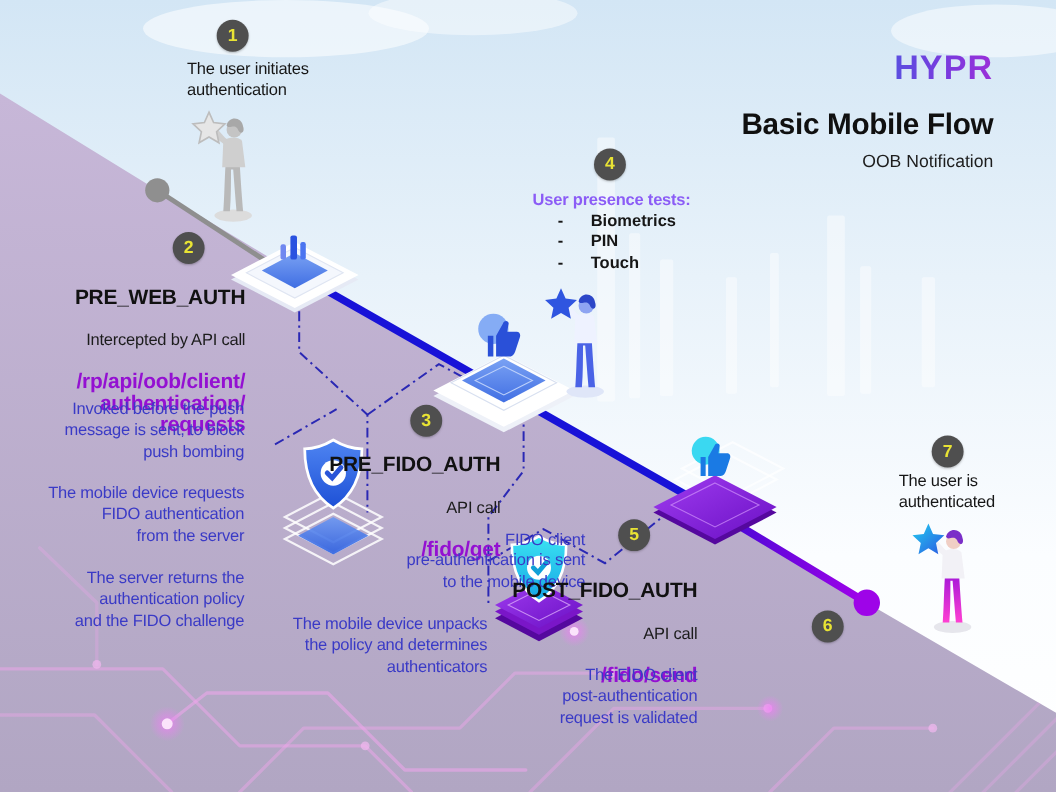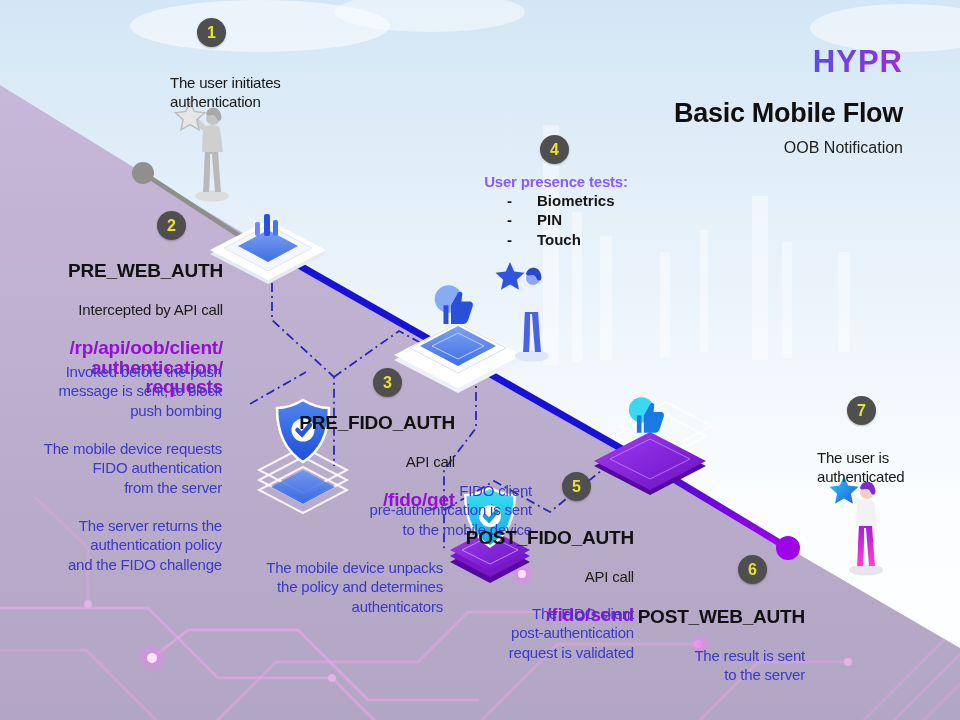--- a/index.html
+++ b/index.html
@@ -12,21 +12,21 @@
   .badge{
     position:absolute;width:29px;height:29px;border-radius:50%;
     background:#4f4f4f;color:#e8e334;font-weight:700;font-size:16px;
     line-height:29px;text-align:center;letter-spacing:0;
     box-shadow:0 1px 2px rgba(0,0,0,0.25);
   }
   .txt{position:absolute;font-size:15px;line-height:19.3px;white-space:pre-line;letter-spacing:-0.2px;}
   .left{text-align:left;}
   .right{text-align:right;}
   .center{text-align:center;}
-  .black-med{color:#161616;font-weight:500;margin-top:20px;}
+  .black-med{color:#161616;font-weight:500;}
   .hname{color:#111;font-weight:700;font-size:19px;}
   .hdesc{color:#1c1c1c;font-weight:400;}
   .api{color:#9410d2;font-weight:700;font-size:19px;}
   .note{color:#3a3ac6;font-weight:500;}
   .listrow{position:relative;height:19.3px;font-size:15px;font-weight:600;color:#161616;}
   .listrow .dash{position:absolute;left:0;top:0;}
   .listrow .lab{position:absolute;left:30px;top:0;}
   .s4title{font-weight:600;color:#8b5cf6;}
   .brand{
     position:absolute;font-weight:800;font-size:31px;letter-spacing:1px;
@@ -302,23 +302,18 @@
   <div class="txt right" style="right:326px;top:509px;">
     <div class="hname">POST_FIDO_AUTH</div>
     <div class="hdesc">API call</div>
     <div class="api">/fido/send</div>
   </div>
   <div class="txt right note" style="right:326px;top:557px;margin-top:47px;">The FIDO client
 post-authentication
 request is validated</div>
 
   <div class="badge" style="left:738px;top:555px;">6</div>
-  <div class="txt right" style="right:155px;top:588px;">
-    <div class="hname">POST_WEB_AUTH</div>
-    <div class="note">The result is sent
-to the server</div>
-  </div>
 
   <div class="badge" style="left:847px;top:396px;">7</div>
   <div class="txt left black-med" style="left:817px;top:428px;">The user is
 authenticated</div>
 
 </div>
 
 </body></html>

